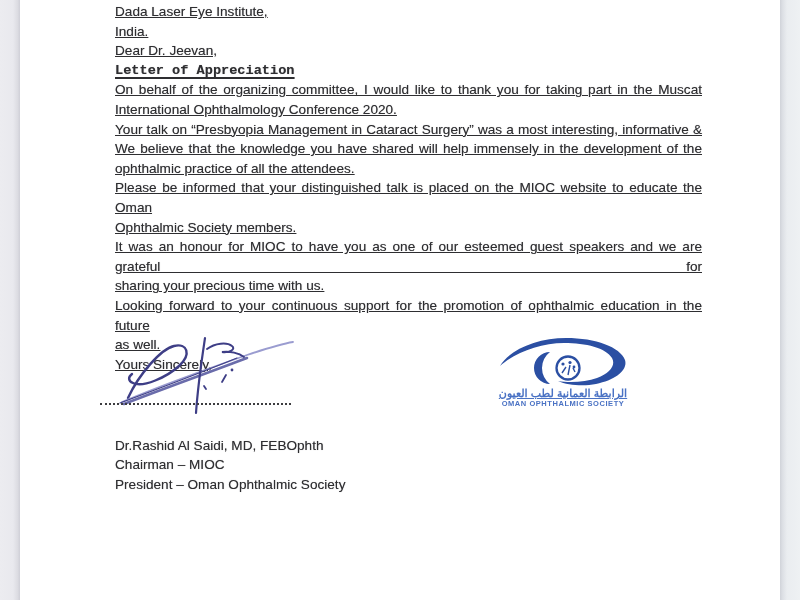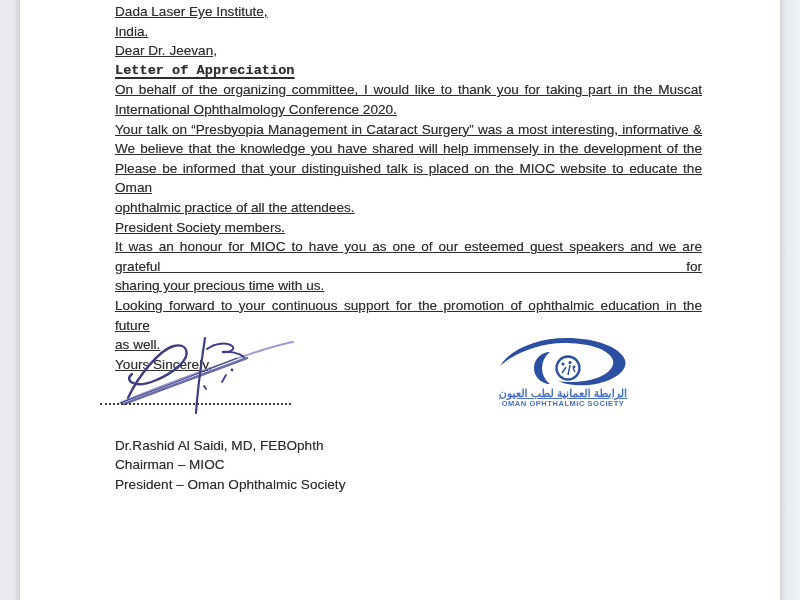--- a/index.html
+++ b/index.html
@@ -67,23 +67,23 @@
 
 <main class="letter-body">
     <div class="line ">Dada Laser Eye Institute,</div>
     <div class="line ">India.</div>
     <div class="line ">Dear Dr. Jeevan,</div>
     <div class="line heading">Letter of Appreciation</div>
     <div class="line justify">On behalf of the organizing committee, I would like to thank you for taking part in the Muscat</div>
     <div class="line ">International Ophthalmology Conference 2020.</div>
     <div class="line justify">Your talk on “Presbyopia Management in Cataract Surgery” was a most interesting, informative &amp;</div>
     <div class="line justify">We believe that the knowledge you have shared will help immensely in the development of the</div>
+    <div class="line ">ophthalmic practice of all the attendees.</div>
     <div class="line justify">Please be informed that your distinguished talk is placed on the MIOC website to educate the Oman</div>
-    <div class="line ">ophthalmic practice of all the attendees.</div>
-    <div class="line ">President Society members.</div>
+    <div class="line ">Ophthalmic Society members.</div>
     <div class="line justify">It was an honour for MIOC to have you as one of our esteemed guest speakers and we are grateful for</div>
     <div class="line ">sharing your precious time with us.</div>
     <div class="line justify">Looking forward to your continuous support for the promotion of ophthalmic education in the future</div>
     <div class="line ">as well.</div>
     <div class="line ">Yours Sincerely,</div>
   </main>
 
 <svg class="signature-svg" viewBox="0 0 210 82" aria-hidden="true">
 
   <path class="sig-stroke sig-dark" stroke-width="2.4" d="M33,62 C44,38 66,13 79,10 C92,7 97,18 84,30 C72,41 48,52 38,47 C33,45 33,41 37,38"></path>

